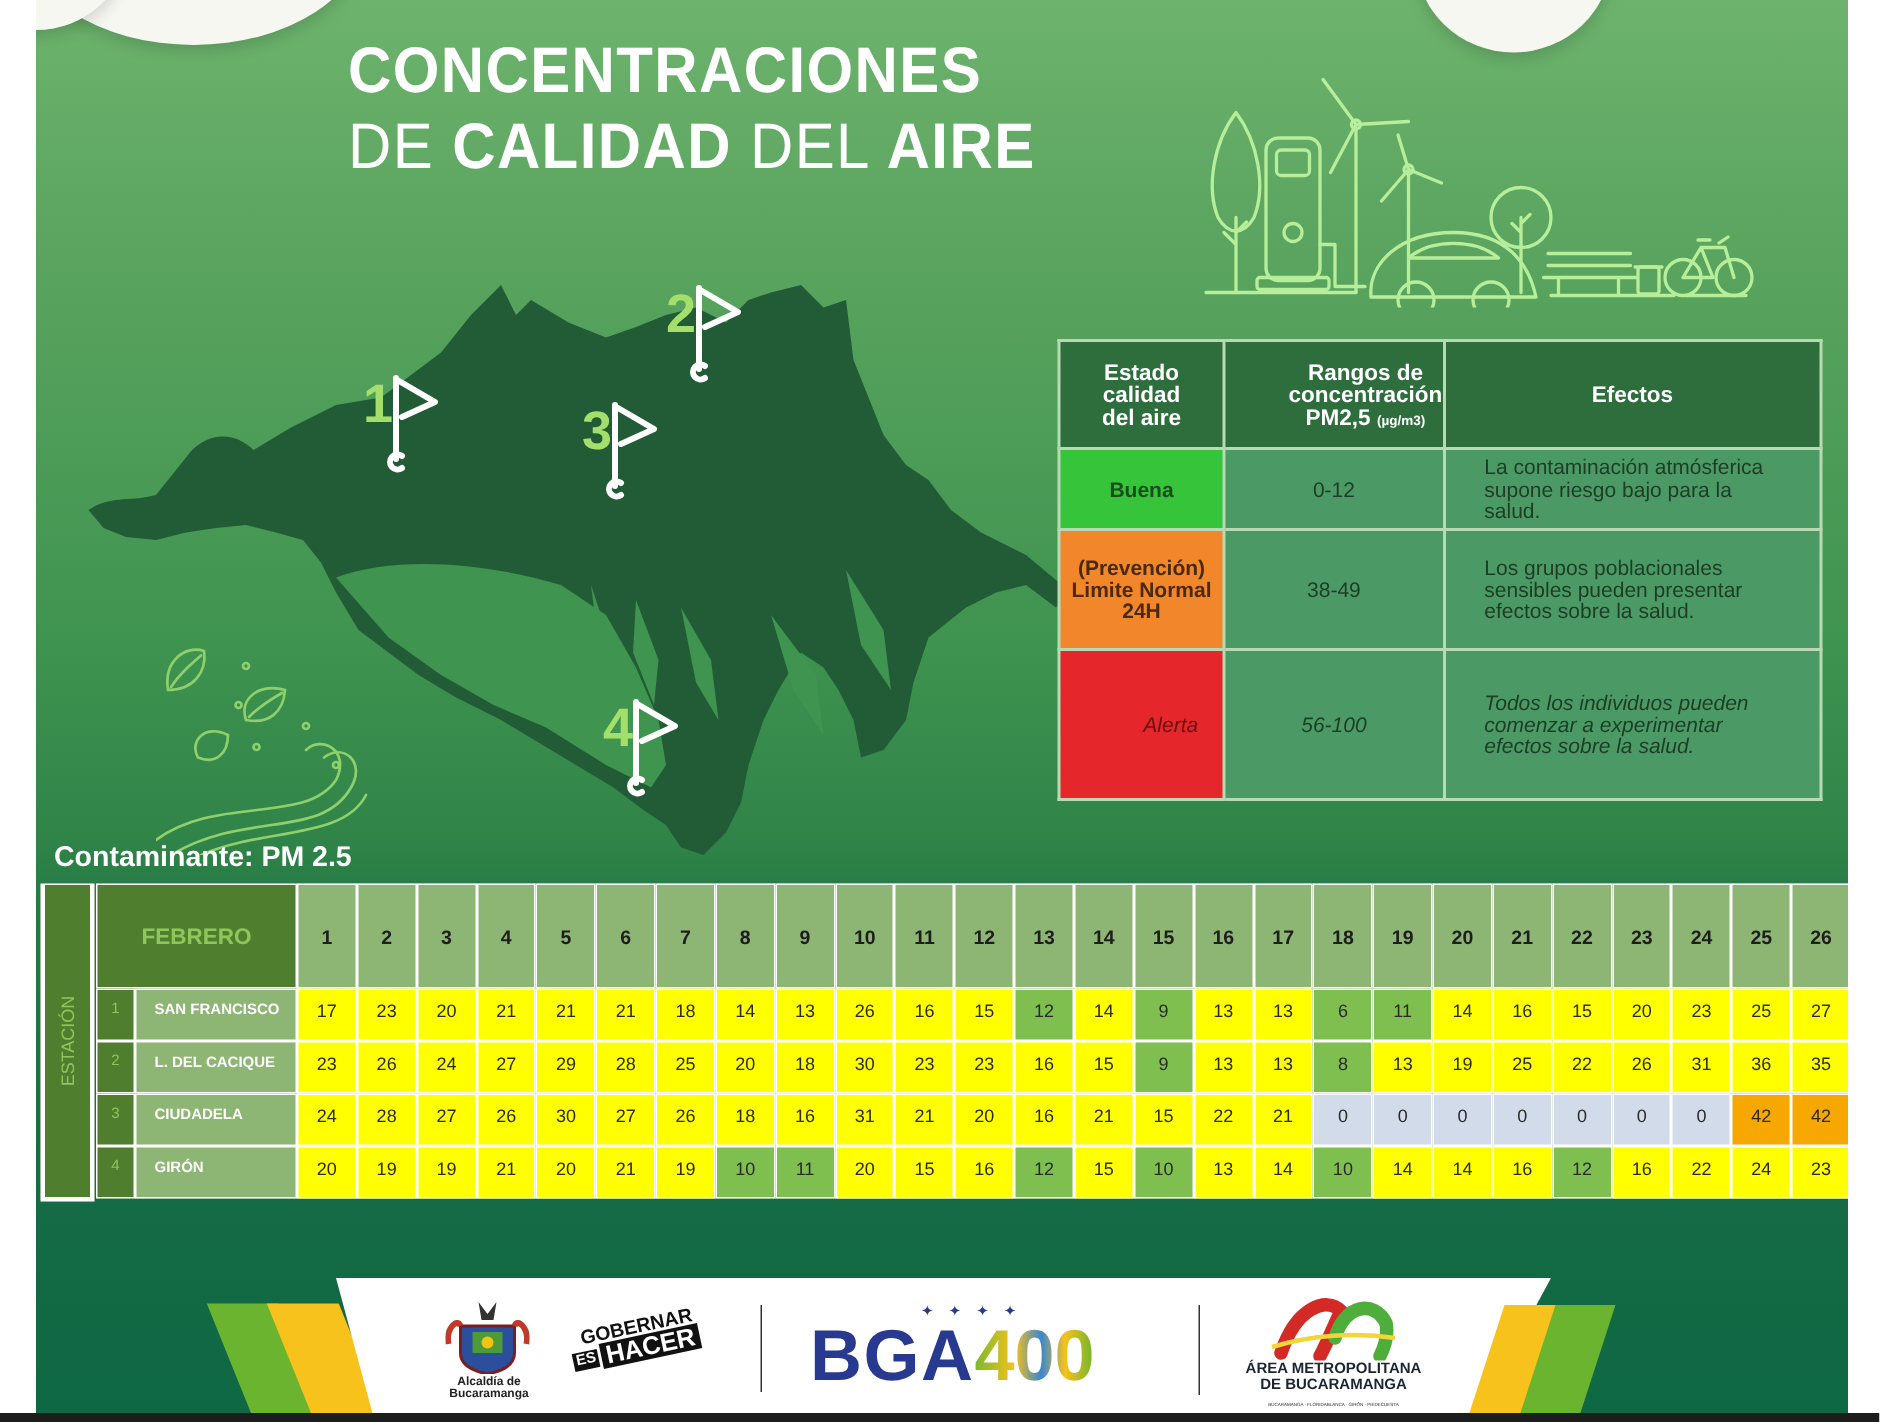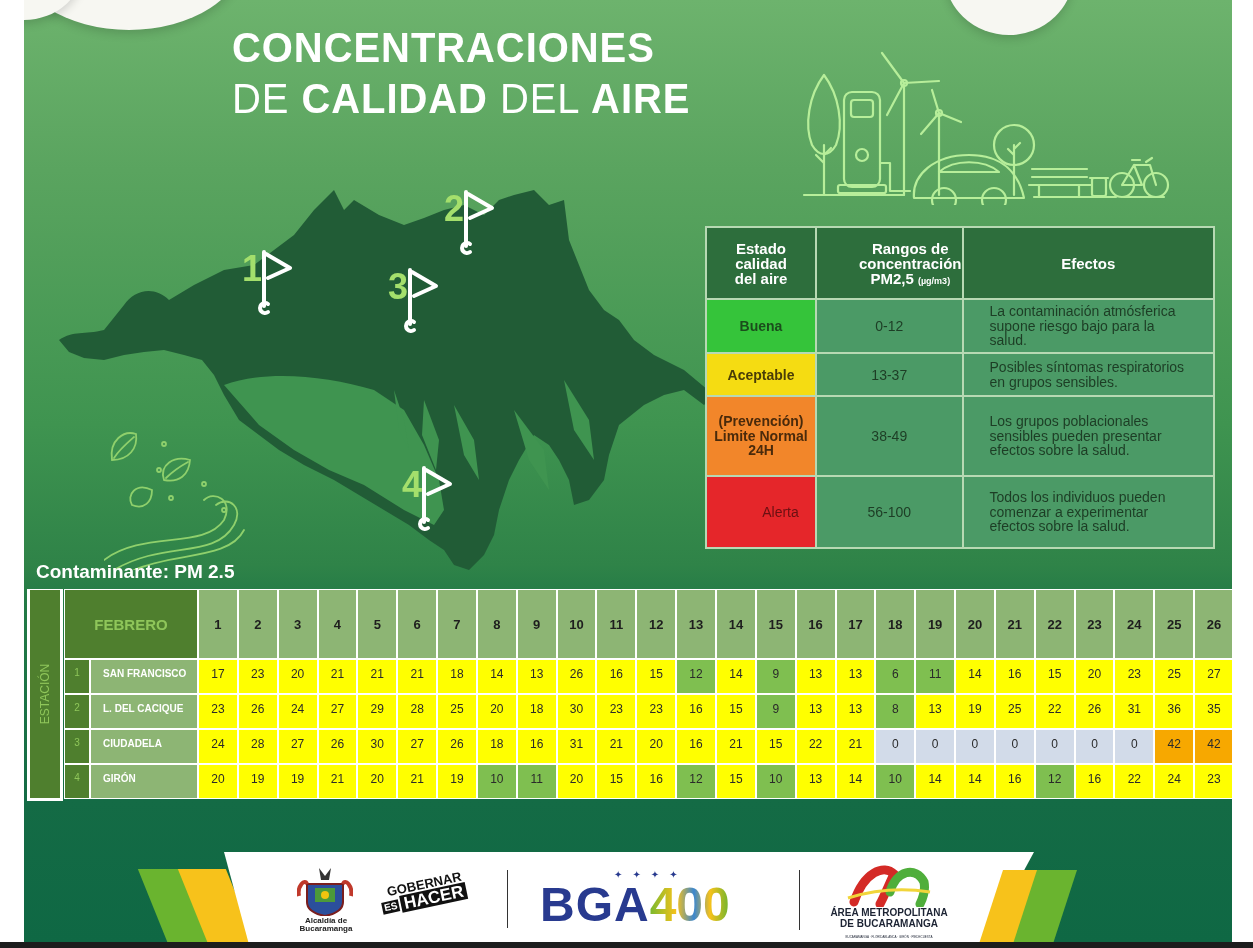--- a/index.html
+++ b/index.html
@@ -33,21 +33,21 @@
   .legend { position: absolute; left: 681px; top: 226px; width: 510px; border-collapse: collapse; font-family: "Liberation Sans", sans-serif; }
   .legend td, .legend th { border: 2px solid #b7d9b3; text-align: center; vertical-align: middle; }
   .legend th { background: #2d6e3c; color: #ffffff; font-weight: bold; font-size: 15px; line-height: 1.0; height: 72px; }
   .legend th .small { font-size: 9px; }
   .legend td { background: #4b9a66; color: #1d3d25; font-size: 14px; }
   .legend td.state { font-weight: bold; font-size: 14px; }
   .legend td.effect { text-align: left; padding: 4px 26px; line-height: 1.05; font-size: 14px; }
   .legend tr.r1 td { height: 41px; }
   .legend tr.r2 td { height: 43px; }
   .legend tr.r3 td { height: 80px; }
-  .legend tr.r4 td { height: 72px; }
+  .legend tr.r4 td { height: 100px; font-style: italic; }
 
   .resolucion { position: absolute; left: 680px; top: 557px; color: #e9f6e7; font-family: "Liberation Sans", sans-serif; font-size: 19px; }
   .contaminante { position: absolute; left: 12px; top: 561px; color: #ffffff; font-family: "Liberation Sans", sans-serif; font-weight: bold; font-size: 19px; }
 
   
   .data-wrap { position: absolute; left: 3px; top: 589px; }
   .station-col { position: absolute; left: 0; top: 0; width: 36px; height: 212px; background: #4f7f2e; border: 3px solid #ffffff; border-top-width: 1px; }
   .station-col span { position: absolute; left: 50%; top: 50%; transform: translate(-50%, -50%) rotate(-90deg); color: #8fc65a; font-family: "Liberation Sans", sans-serif; font-size: 12px; white-space: nowrap; }
   .grid { position: absolute; left: 37px; top: 0; display: grid; border-collapse: collapse; }
   .cell { border: 1px solid #ffffff; display: flex; align-items: center; justify-content: center; font-family: "Liberation Sans", sans-serif; font-size: 12px; color: #2a2a2a; }
@@ -201,25 +201,20 @@
           <span>PM2,5</span> <span class="small">(µg/m3)</span>
         </th>
         <th>Efectos</th>
       </tr>
     </thead>
     <tbody>
       <tr class="r1">
         <td class="state" style="background:#35c43a; color:#1b4d1c;">Buena</td>
         <td>0-12</td>
         <td class="effect">La contaminación atmósferica supone riesgo bajo para la salud.</td>
-      </tr>
-      <tr class="r2">
-        <td class="state" style="background:#f5dc12; color:#4a3d07;">Aceptable</td>
-        <td>13-37</td>
-        <td class="effect">Posibles síntomas respiratorios en grupos sensibles.</td>
       </tr>
       <tr class="r3">
         <td class="state" style="background:#f2862a; color:#4a2a0b; font-weight:bold; padding:0 4px; line-height:1.05;">(Prevención) Limite Normal 24H</td>
         <td>38-49</td>
         <td class="effect">Los grupos poblacionales sensibles pueden presentar efectos sobre la salud.</td>
       </tr>
       <tr class="r4">
         <td class="state" style="background:#e5262a; color:#6b1012; font-weight:normal;padding-left:39px;">Alerta</td>
         <td>56-100</td>
         <td class="effect">Todos los individuos pueden comenzar a experimentar efectos sobre la salud.</td>

